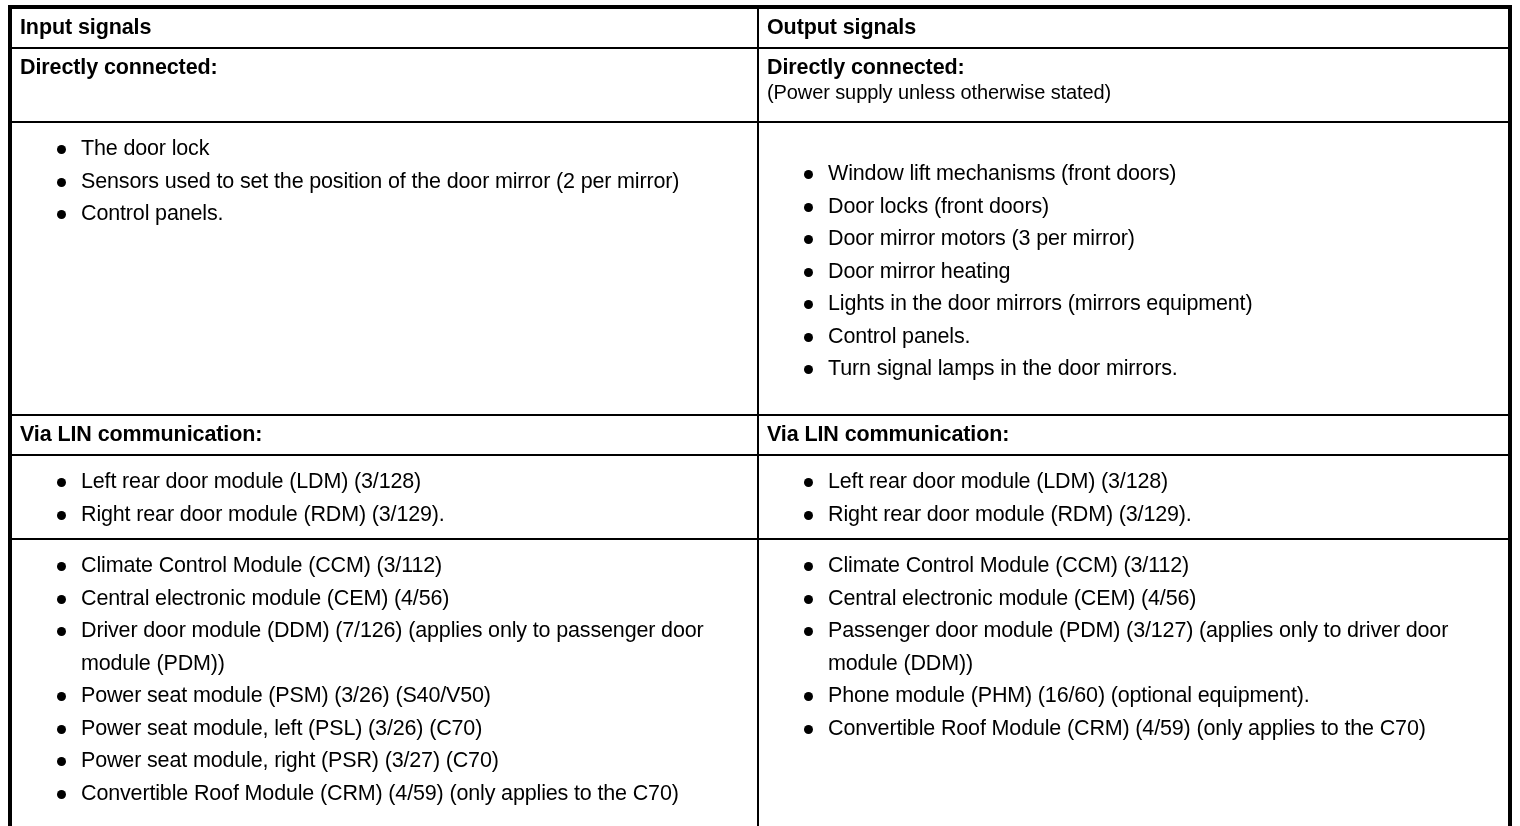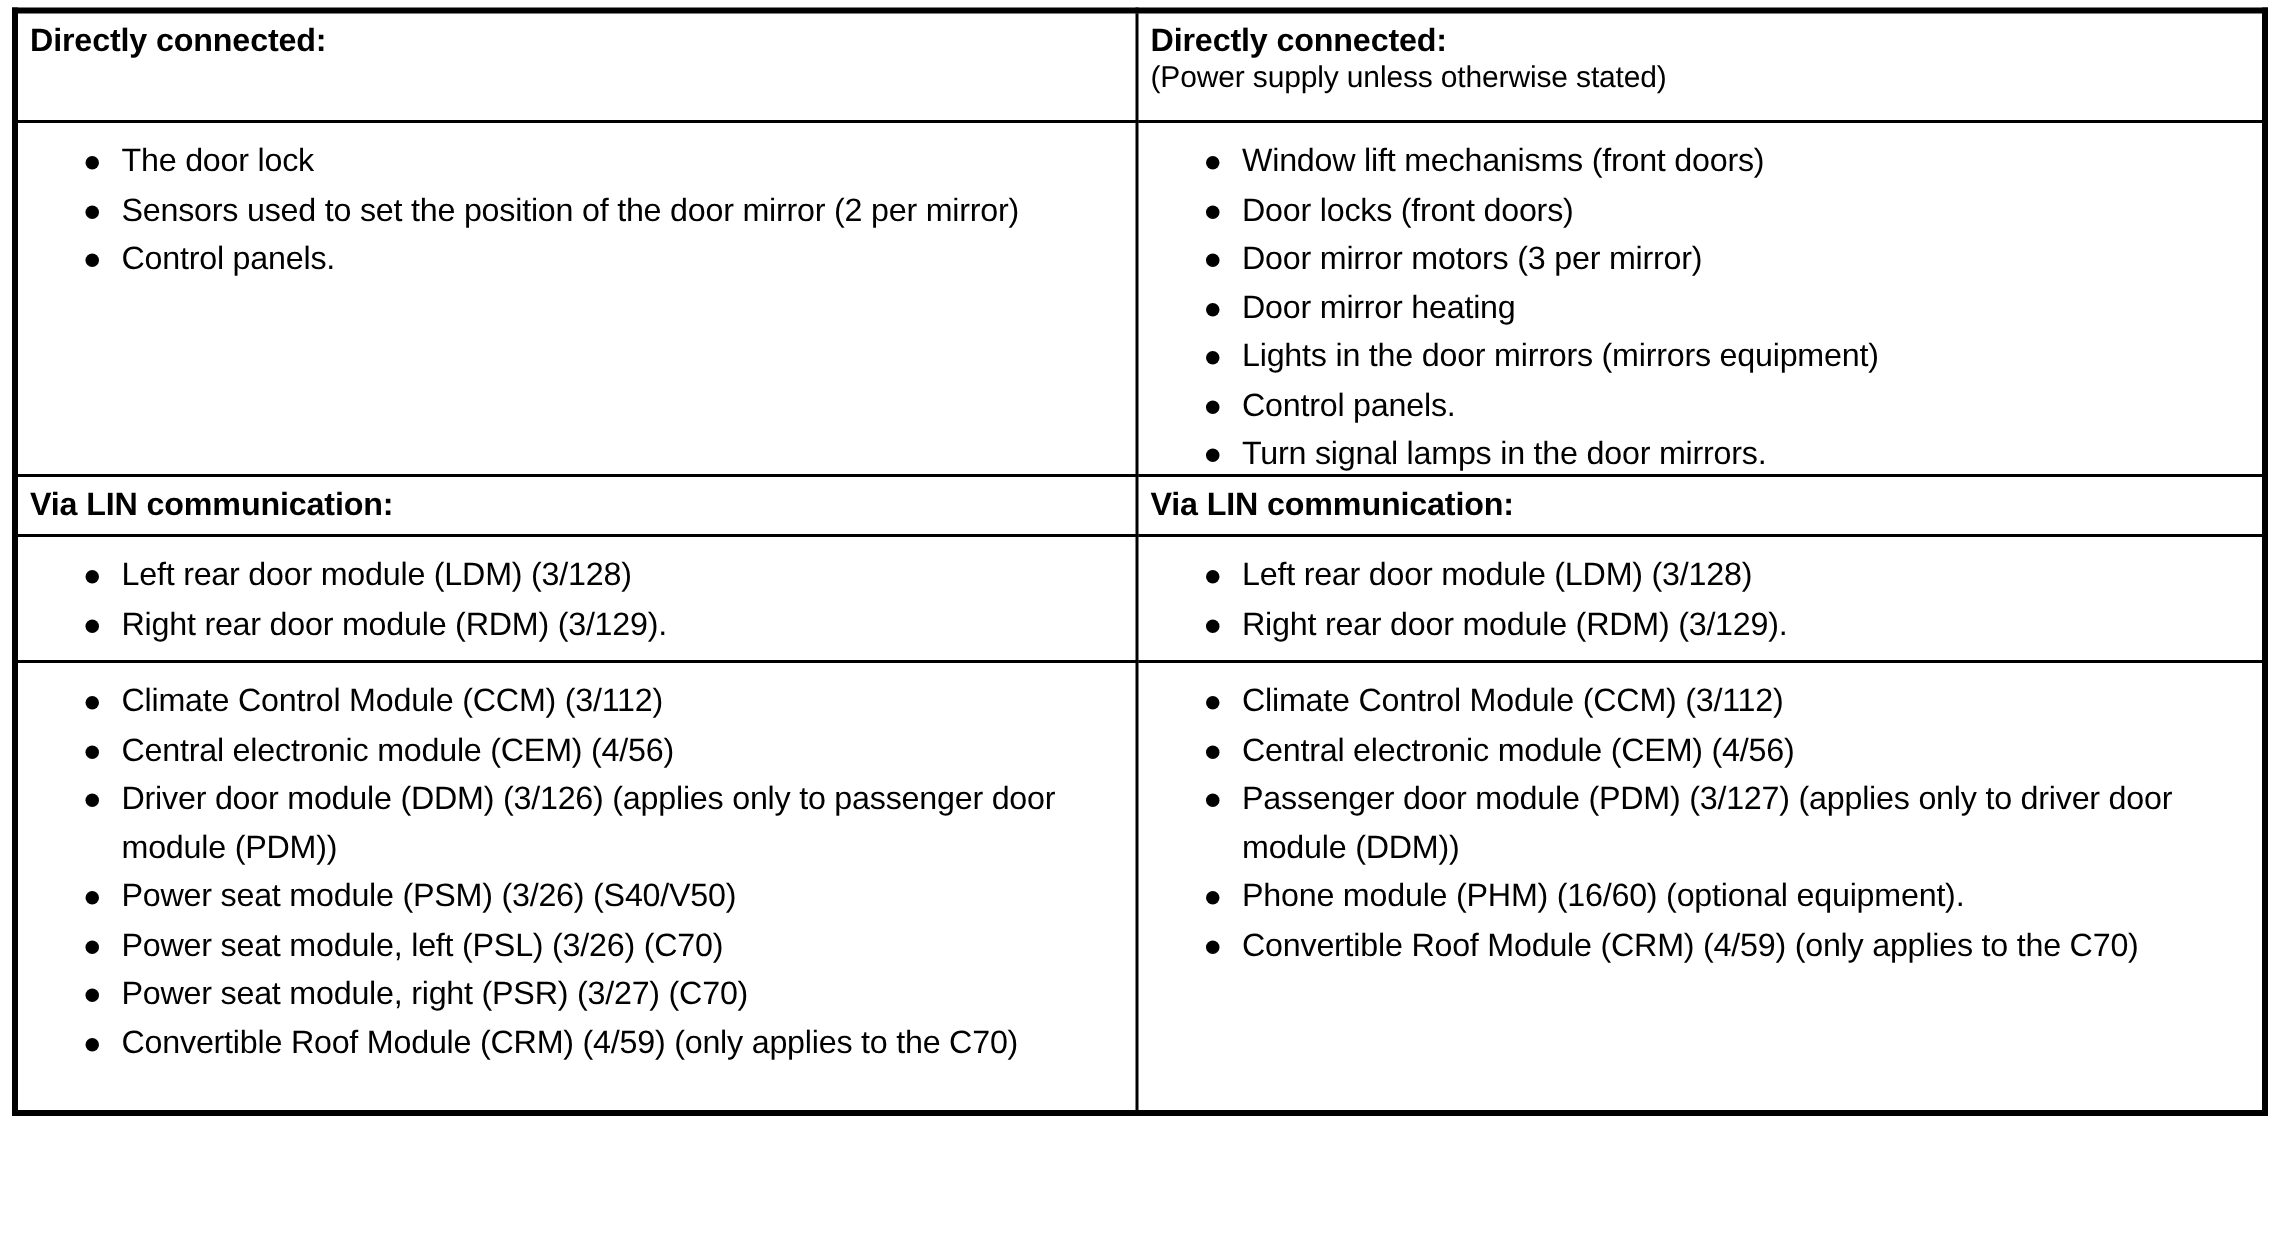--- a/index.html
+++ b/index.html
@@ -87,32 +87,40 @@
     left: 29px;
     top: 13px;
     width: 9px;
     height: 9px;
     border-radius: 50%;
     background: #000000;
   }
 
   
   .row-direct-left  .cell-list { height: 234px; }
-  .row-direct-right .cell-list { height: 234px; }
+  .row-direct-right .cell-list { height: 266px; margin-top: 25px; }
   .row-lin .cell-list  { height: 82px; }
   .row-can .cell-list  { height: 298px; }
 </style>
 </head>
 <body>
 
 <div id="sheet">
 
   <table class="signals-table">
 
     <tbody>
+        <tr>
+      <td class="col-left cell-head">
+        <div class="head-line">Input signals</div>
+      </td>
+      <td class="col-right cell-head">
+        <div class="head-line">Output signals</div>
+      </td>
+    </tr>
 
     <tr>
       <td class="col-left cell-head tall-left">
         <div class="head-line">Directly connected:</div>
       </td>
       <td class="col-right cell-head tall-right">
         <div class="head-line">Directly connected:</div>
         <div class="sub-line">(Power supply unless otherwise stated)</div>
       </td>
     </tr>
@@ -220,21 +228,21 @@
             <li>
               <span class="dot"></span>
               <span>Climate Control Module (CCM) (3/112)</span>
             </li>
             <li>
               <span class="dot"></span>
               <span>Central electronic module (CEM) (4/56)</span>
             </li>
             <li>
               <span class="dot"></span>
-              <span>Driver door module (DDM) (3/126) (applies only to passenger door module (PDM))</span>
+              <span>Driver door module (DDM) (7/126) (applies only to passenger door module (PDM))</span>
             </li>
             <li>
               <span class="dot"></span>
               <span>Power seat module (PSM) (3/26) (S40/V50)</span>
             </li>
             <li>
               <span class="dot"></span>
               <span>Power seat module, left (PSL) (3/26) (C70)</span>
             </li>
             <li>

